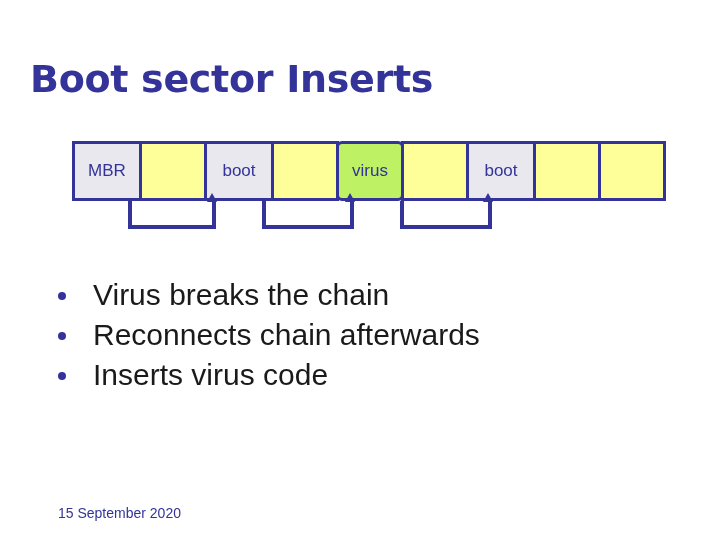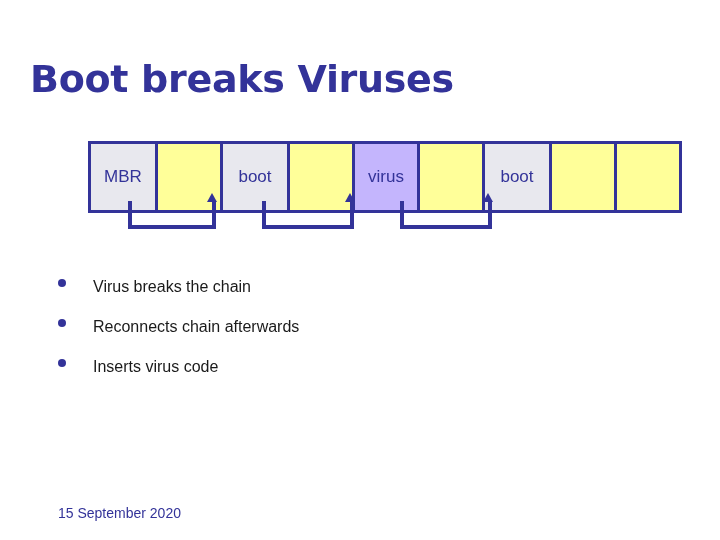--- a/index.html
+++ b/index.html
@@ -34,41 +34,40 @@
     white-space: nowrap;
     font-family: "DejaVu Sans", sans-serif;
   }
 
   
   .disk-strip {
     position: absolute;
     left: 72px;
     top: 141px;
     width: 610px;
-    height: 72px;
+    height: 60px;
     display: flex;
     box-sizing: border-box;
-    justify-content: flex-end;
   }
   .disk-cell {
     position: relative;
     box-sizing: border-box;
     border: 3px solid #333399;
     margin-right: -3px;
     display: flex;
     align-items: center;
     justify-content: center;
     font-size: 17px;
     color: #333399;
     font-family: "Liberation Sans", sans-serif;
   }
   .disk-cell:last-child { margin-right: 0; }
   .cell-gray  { background: #e8e8ee; }
   .cell-yellow{ background: #ffff99; }
-  .cell-pink  { background: #c4b5fd; }
+  .cell-pink  { background: #bef264; border-radius: 6px; }
 
   
   .w-mbr    { width: 70px; }
   .w-y1     { width: 68px; }
   .w-boot1  { width: 70px; }
   .w-y2     { width: 68px; }
   .w-virus  { width: 68px; }
   .w-y3     { width: 68px; }
   .w-boot2  { width: 70px; }
   .w-y4     { width: 68px; }
@@ -114,21 +113,21 @@
     width: 8px;
     height: 8px;
     border-radius: 50%;
     background: #333399;
     flex: 0 0 auto;
     position: relative;
     top: -5px;
     margin-right: 27px;
   }
   .bullet-text {
-    font-size: 16px;
+    font-size: 30px;
     color: #1a1a1a;
     font-family: "Liberation Sans", sans-serif;
     white-space: nowrap;
   }
 
   
   .footer-date {
     position: absolute;
     left: 58px;
     top: 505px;
@@ -136,21 +135,21 @@
     color: #333399;
     font-family: "Liberation Sans", sans-serif;
     white-space: nowrap;
   }
 </style>
 </head>
 <body>
 
 <div class="slide">
 
-  <div class="slide-title">Boot breaks Viruses</div>
+  <div class="slide-title">Boot sector Inserts</div>
 
   <div class="disk-strip">
     <div class="disk-cell cell-gray w-mbr">
       <span>MBR</span>
     </div>
     <div class="disk-cell cell-yellow w-y1">
       <span></span>
     </div>
     <div class="disk-cell cell-gray w-boot1">
       <span>boot</span>

